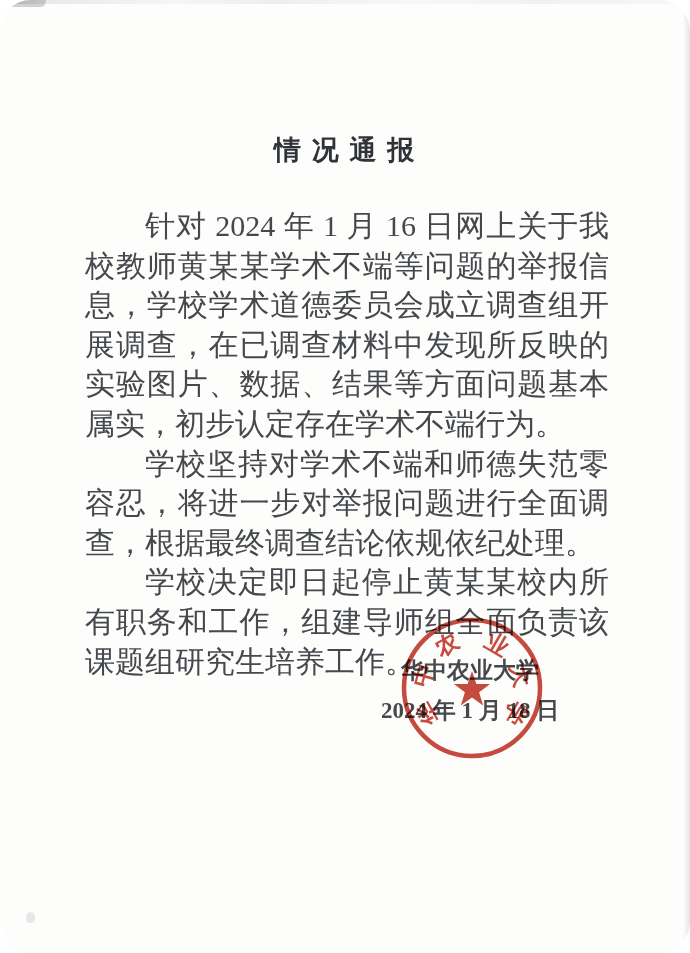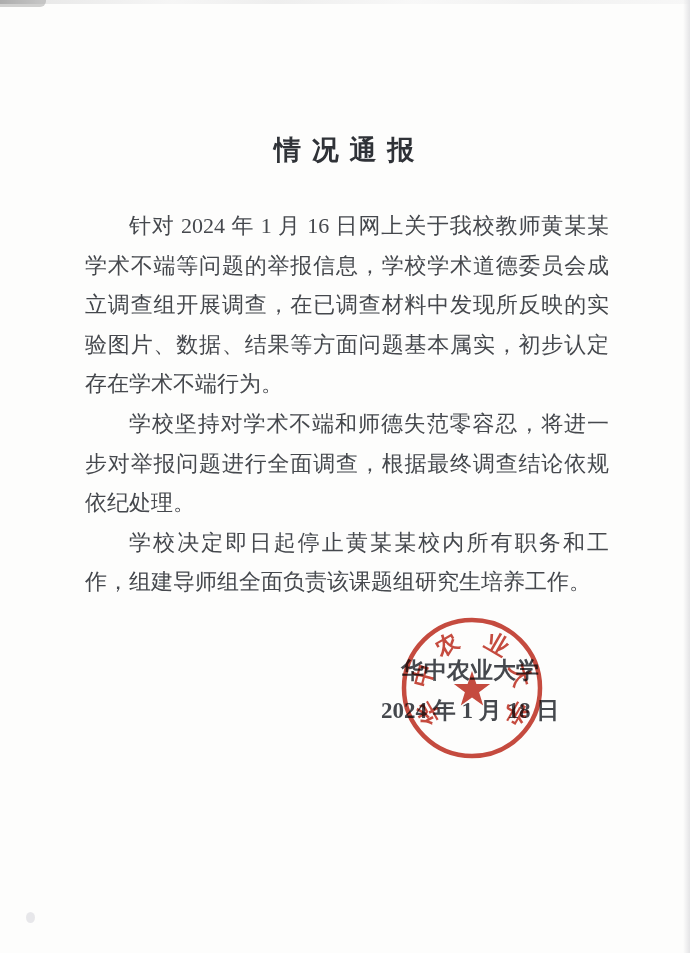--- a/index.html
+++ b/index.html
@@ -1,19 +1,20 @@
 <!DOCTYPE html>
 <html><head>
 <meta charset="utf-8">
 <style>
   html, body { margin:0; padding:0; background:#ffffff; }
   .page {
     position:relative; width:690px; height:953px;
     background:#fdfdfc; overflow:hidden;
     font-family:"Liberation Serif","DejaVu Serif",serif;
+    border-radius:31px;
   }
   
   .artifact-top {
     position:absolute; top:0; left:0; width:100%; height:4px; opacity:.75;
     background:linear-gradient(90deg,#a9a9a9 0%,#e2e2e2 6%,#f3f3f3 25%,#e9e9e9 40%,#f6f6f6 60%,#ededed 78%,#f5f5f5 100%);
   }
   .artifact-corner {
     position:absolute; top:0; left:0; width:46px; height:7px;
     background:#9a9a9a; opacity:.45; border-radius:0 0 6px 0;
   }
@@ -25,21 +26,21 @@
     position:absolute; left:26px; top:912px; width:9px; height:11px;
     background:#d8d8dd; border-radius:50%; opacity:.6;
   }
   .title {
     position:absolute; top:132px; left:0; right:0; margin:0;
     text-align:center; font-size:27px; font-weight:bold;
     letter-spacing:2px; color:#2f3237;
   }
   .body-text {
     position:absolute; left:85px; top:206px; width:524px;
-    color:#45484d; font-size:22px; line-height:39.6px;
+    color:#45484d; font-size:30px; line-height:39.6px;
     text-align:justify; text-justify:inter-ideograph;
   }
   .body-text p { margin:0; text-indent:2em; }
   .signature {
     position:absolute; left:330px; top:659px; width:280px;
     text-align:center; color:#45484d; font-size:23px; line-height:23px;font-weight:bold;
   }
   .signature .org { margin-bottom:17px; }
   .seal {
     position:absolute; left:397px; top:613px;

